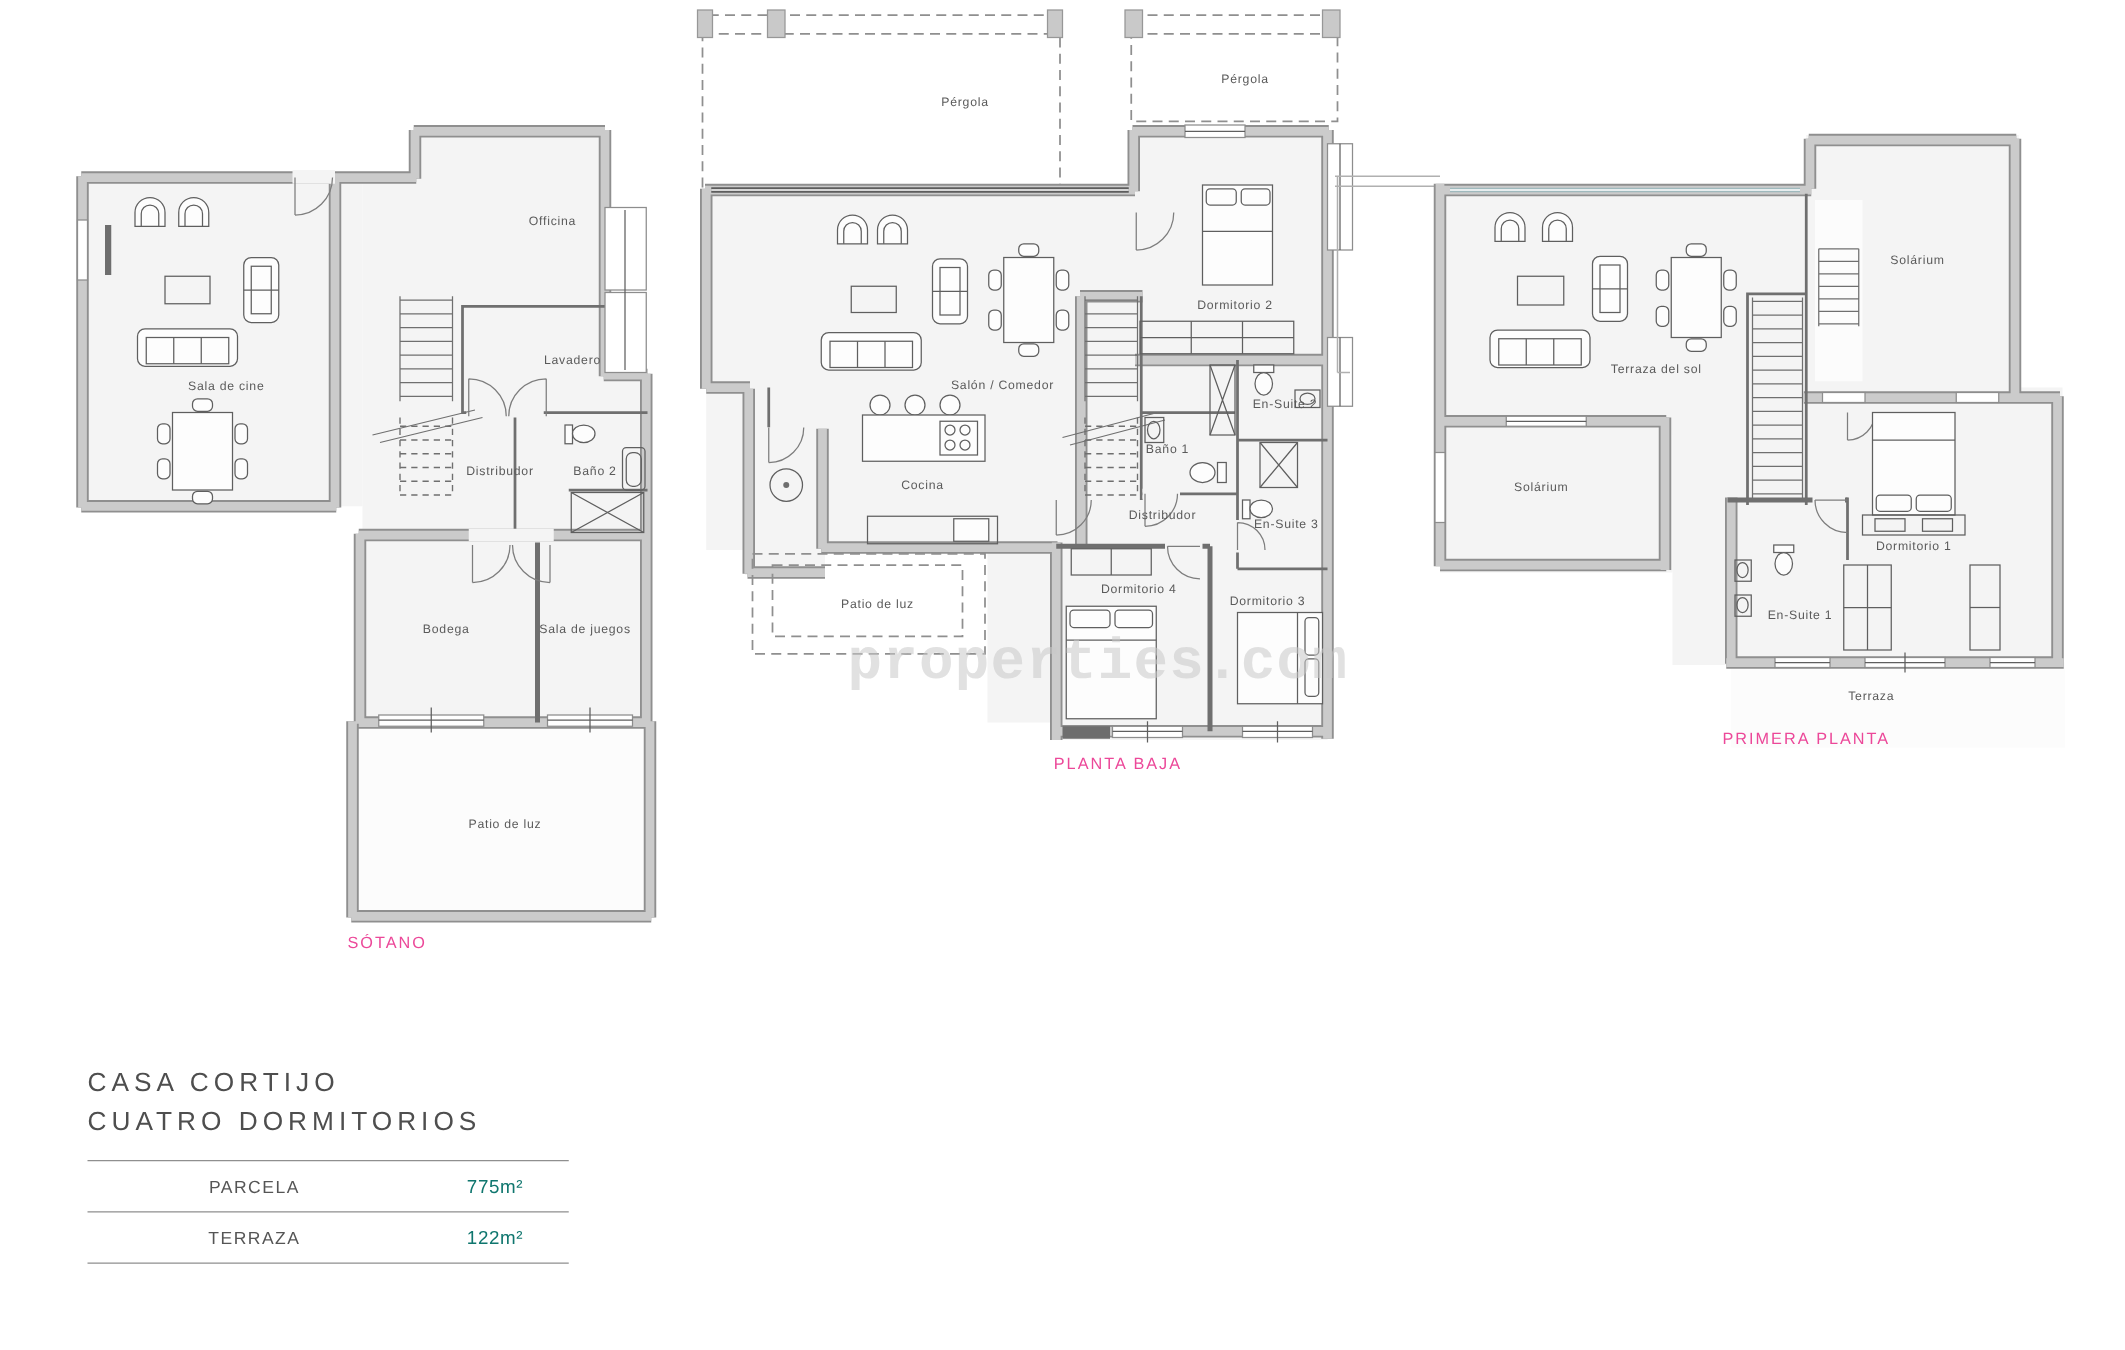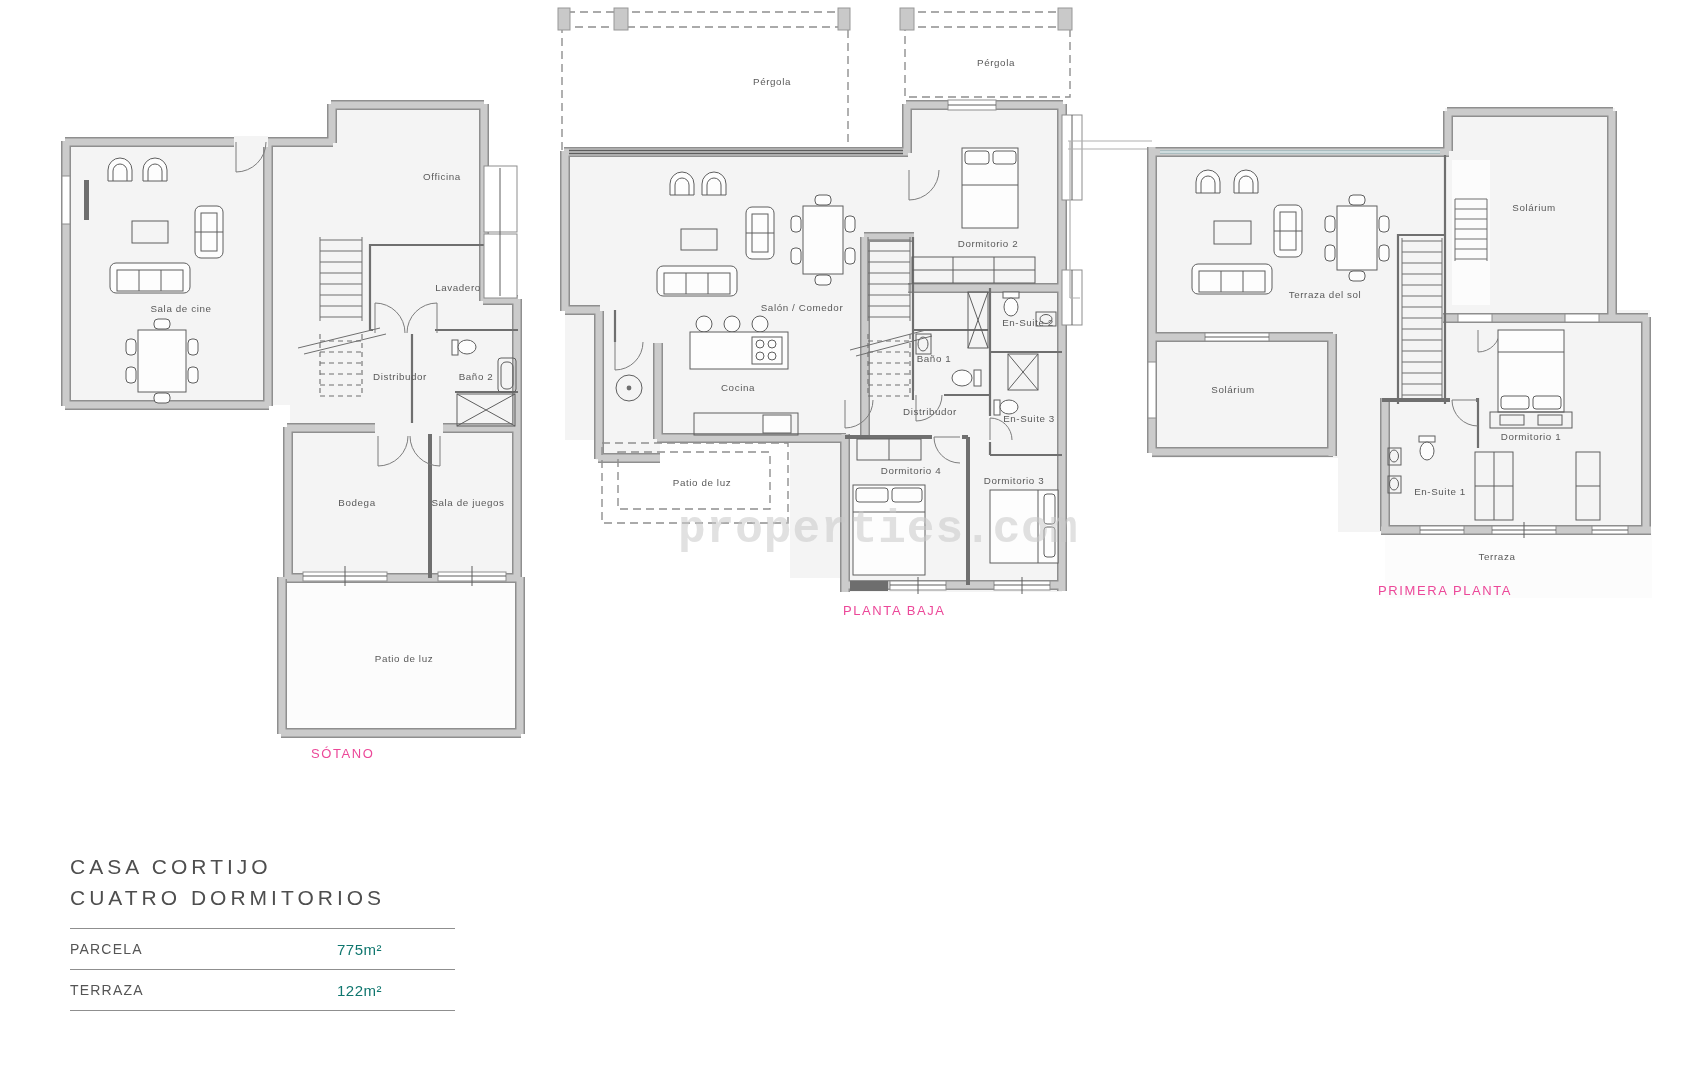--- a/index.html
+++ b/index.html
@@ -25,29 +25,29 @@
   .stair{fill:none;stroke:#6f6f6f;stroke-width:1;}
   .door{fill:none;stroke:#7d7d7d;stroke-width:1;}
   .glassD{stroke:#5d5d5d;stroke-width:4.5;fill:none;}
   .glassW{stroke:#ffffff;stroke-width:1.2;fill:none;}
   .glassB{stroke:#9fb9bd;stroke-width:3.5;fill:none;}
   .beam{fill:#c9c9c9;stroke:#979797;stroke-width:1;}
   .lblR{font-family:"Liberation Sans",sans-serif;font-size:9.8px;fill:#5a5a5a;
         letter-spacing:.6px;text-anchor:middle;}
 
   .caption{position:absolute;font-size:13px;letter-spacing:1.6px;color:#ec4899;}
-  #cap-sotano{left:311px;top:746px;}
+  #cap-sotano{left:278px;top:746px;}
   #cap-pb{left:843px;top:603px;}
   #cap-pp{left:1378px;top:583px;}
 
   .legend{position:absolute;left:70px;top:851px;width:385px;}
   .legend .t{font-size:21px;letter-spacing:4px;color:#4e4e4e;line-height:31px;}
   .legend .tbl{margin-top:15px;}
   .lrow{display:flex;align-items:center;height:40px;border-top:1px solid #8f8f8f;
-        font-size:14px;letter-spacing:1.2px;color:#555;}
+        font-size:14px;letter-spacing:1.2px;color:#555;text-align:center;}
   .lrow:last-child{border-bottom:1px solid #8f8f8f;}
   .lrow .lbl{width:267px;}
   .lrow .val{flex:1;font-size:15px;letter-spacing:.5px;color:#0f766e;}
 
   .watermark{position:absolute;left:630px;top:504px;width:390px;text-align:center;
      font-size:46px;font-weight:bold;color:#c9c9c9;opacity:.55;letter-spacing:1px;
      font-family:Liberation Mono, monospace;margin-left:48px;}
 </style>
 </head>
 <body>

